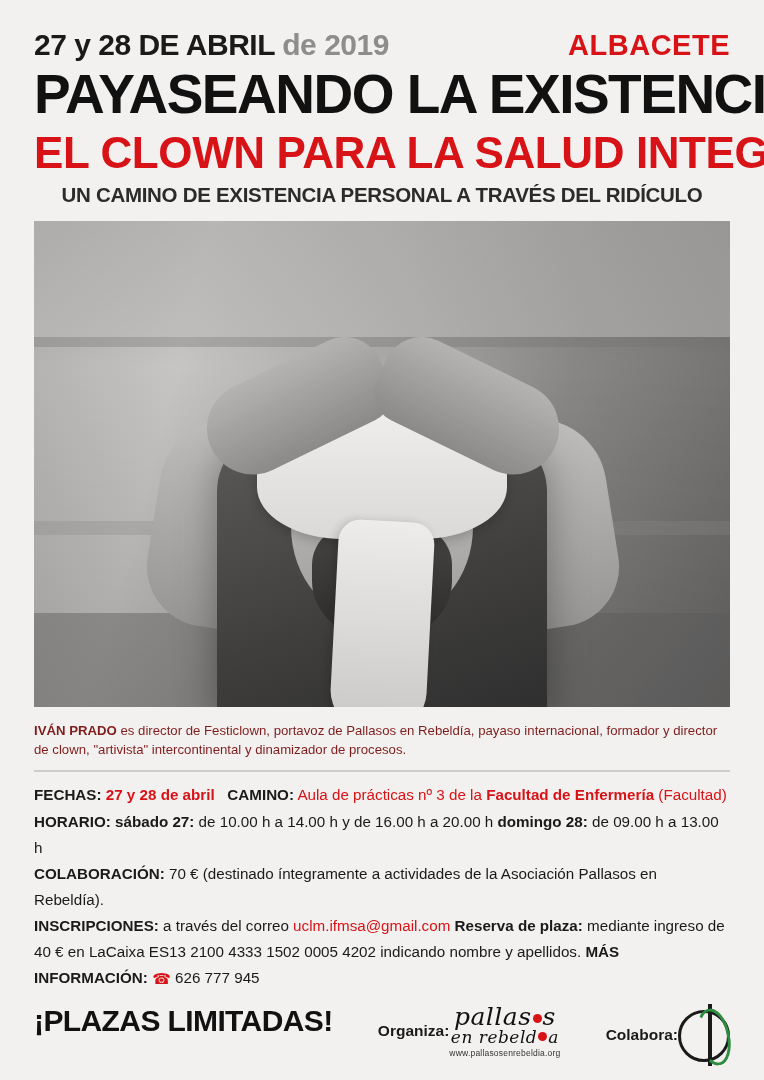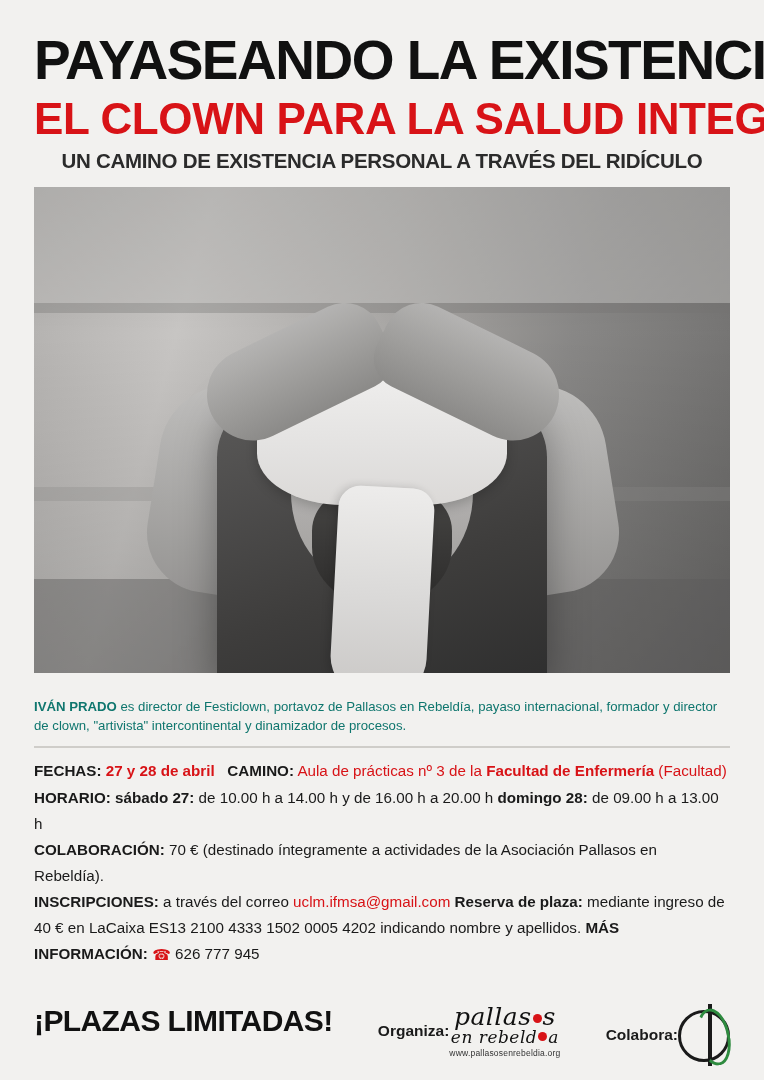--- a/index.html
+++ b/index.html
@@ -189,24 +189,24 @@
     transform: translateX(-50%) rotate(3deg);
     width: 96px;
     height: 210px;
     background: linear-gradient(180deg, #efece6, #cdc8c0);
     border-radius: 22px 22px 40px 40px;
     box-shadow: -3px 0 8px rgba(0,0,0,0.15);
   }
 
   
   .bio {
-    margin-top: 24px;
+    margin-top: 14px;
     font-size: 13.2px;
     line-height: 1.45;
-    color: #0f766e;
+    color: #7f1d1d;
   }
   .bio b { font-weight: bold; }
   .rule {
     margin: 11px 0 10px 0;
     height: 2px;
     background: #cfcdc9;
   }
 
   
   .info {
@@ -309,20 +309,27 @@
     border-radius: 50% 50% 50% 50%;
     border-left-color: transparent;
     transform: rotate(-12deg);
   }
 </style>
 </head>
 <body>
 
 <div class="poster">
 
+  <div class="header-row">
+    <div class="dates">
+      <span>27 y 28 DE ABRIL</span>
+      <span class="grey">de 2019</span>
+    </div>
+    <div class="city">ALBACETE</div>
+  </div>
 
   <div class="title">PAYASEANDO LA EXISTENCIA</div>
   <div class="subtitle">EL CLOWN PARA LA SALUD INTEGRAL</div>
   <div class="tagline">UN CAMINO DE EXISTENCIA PERSONAL A TRAVÉS DEL RIDÍCULO</div>
 
   <div class="photo-wrap">
     <div class="photo">
       <div class="wall-band b1"></div>
       <div class="wall-band b2"></div>
       <div class="wall-band b3"></div>

